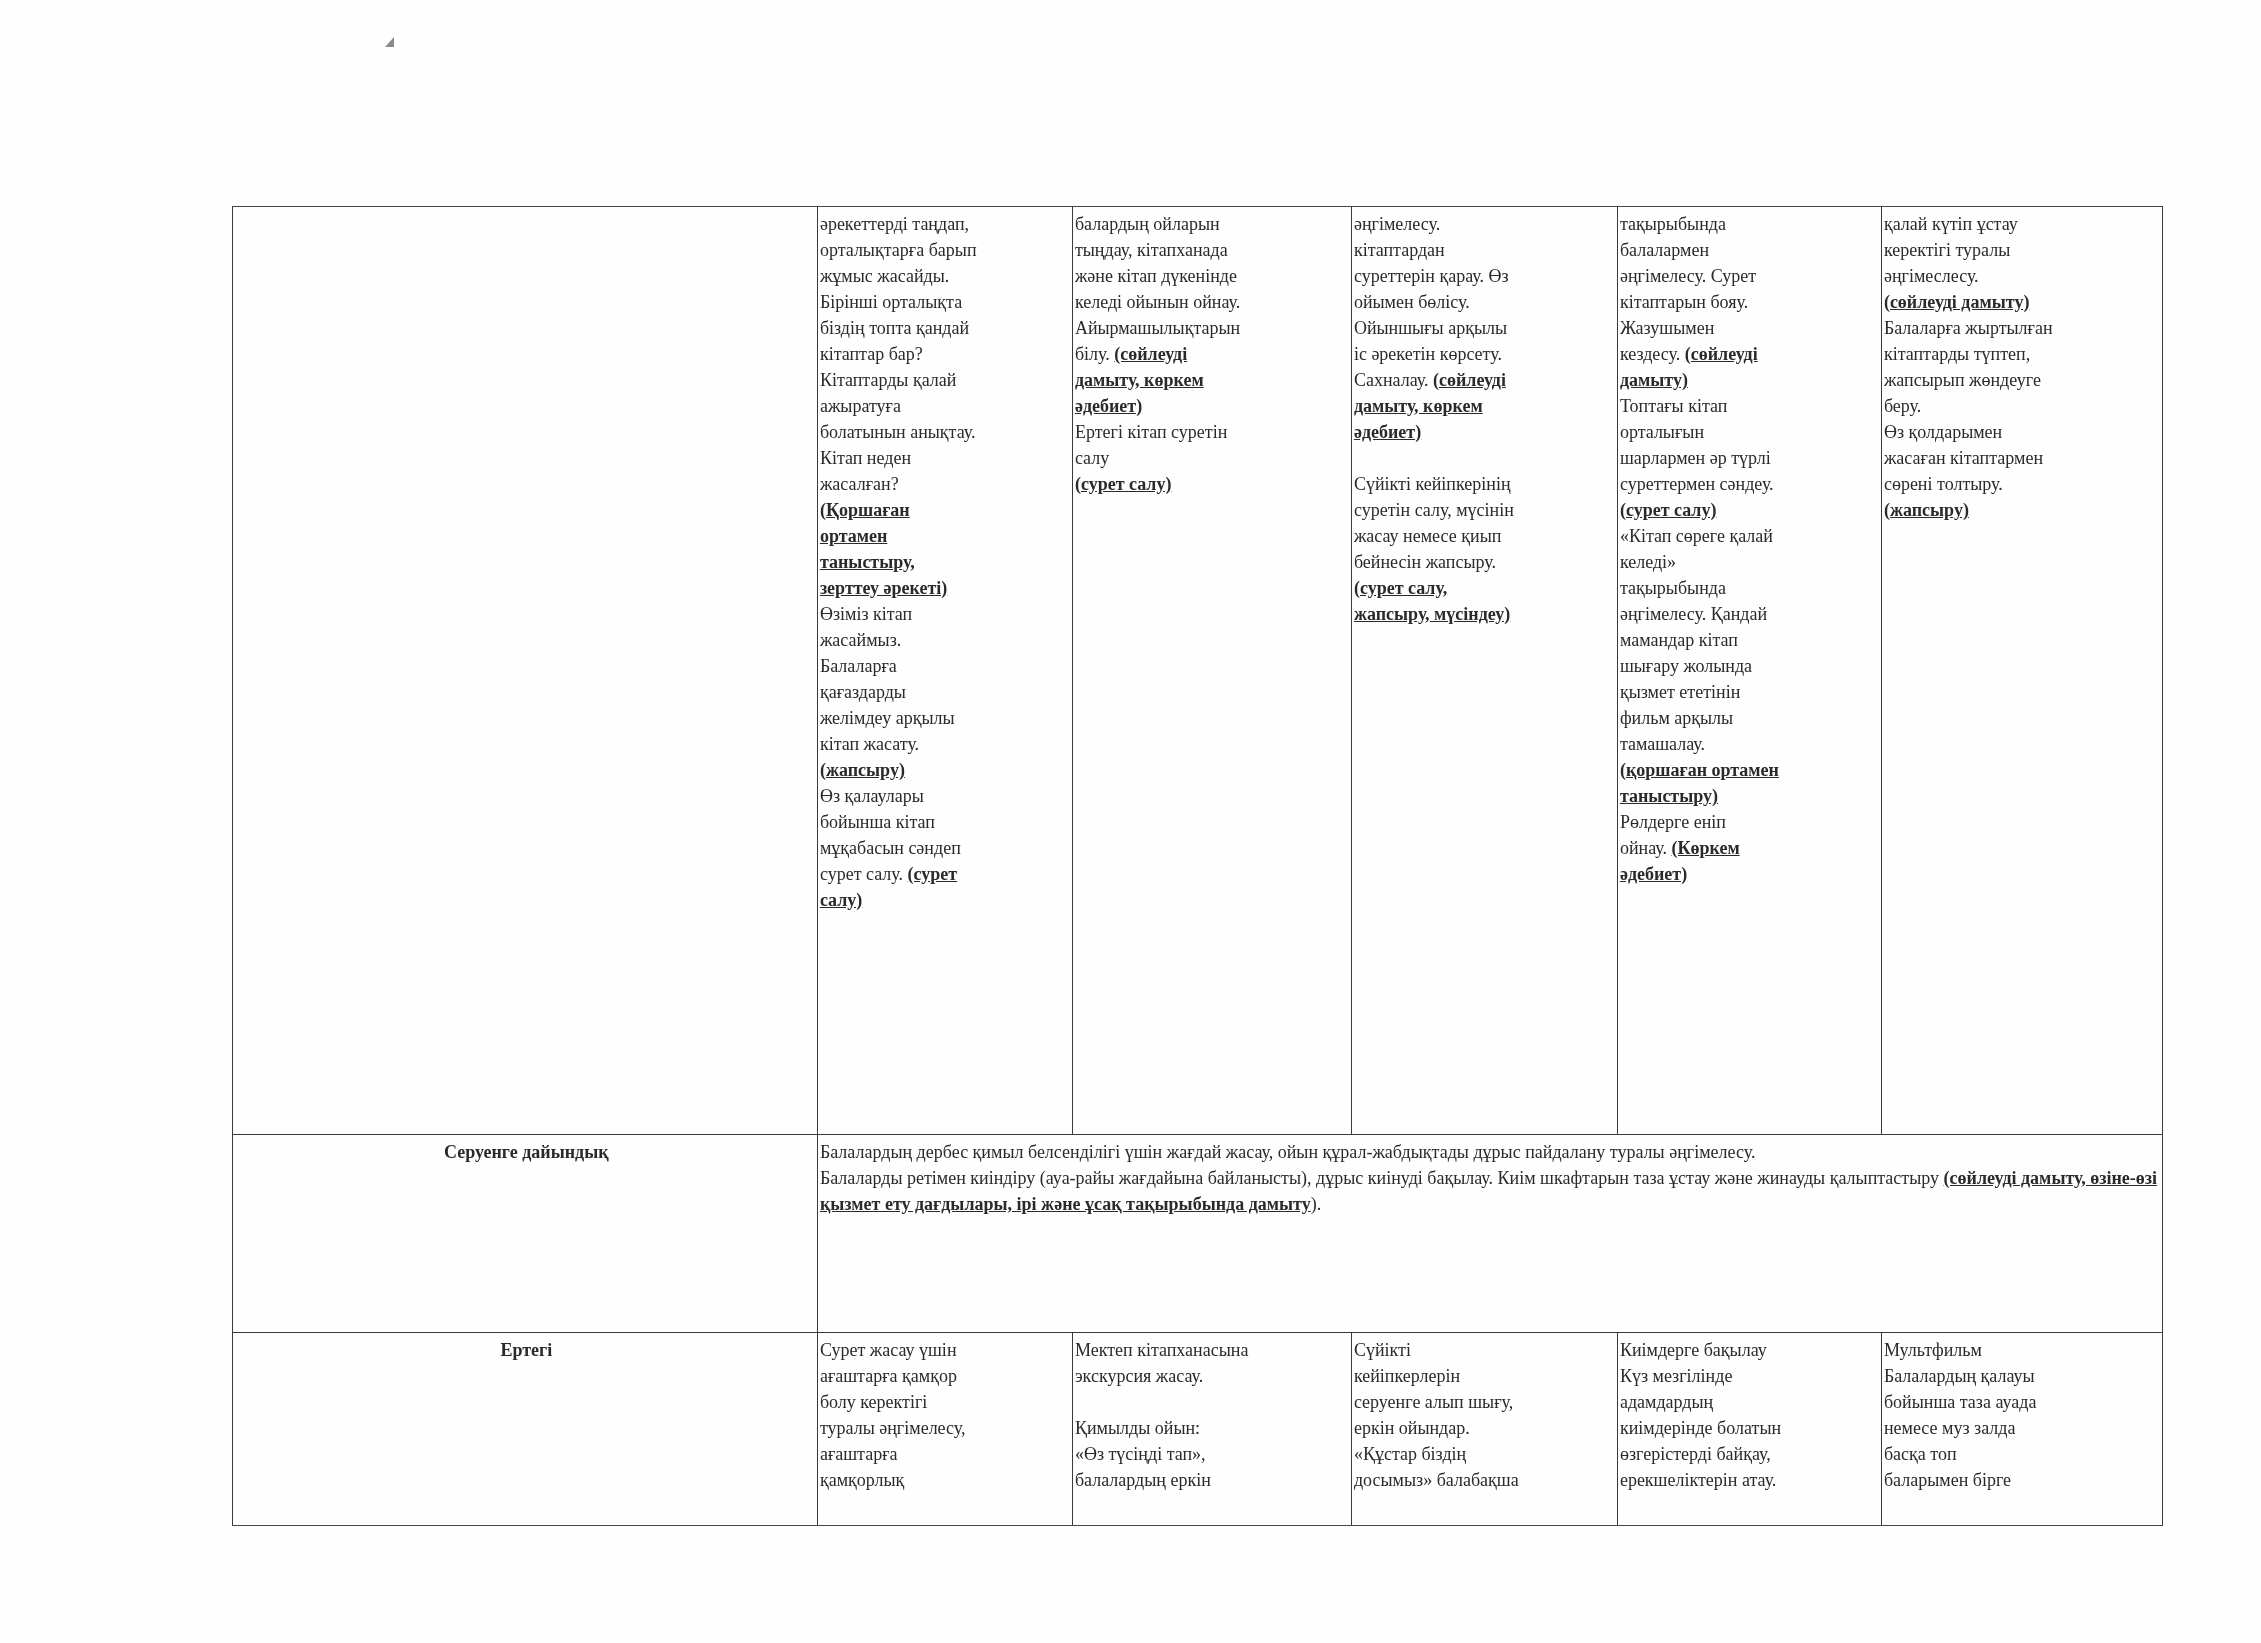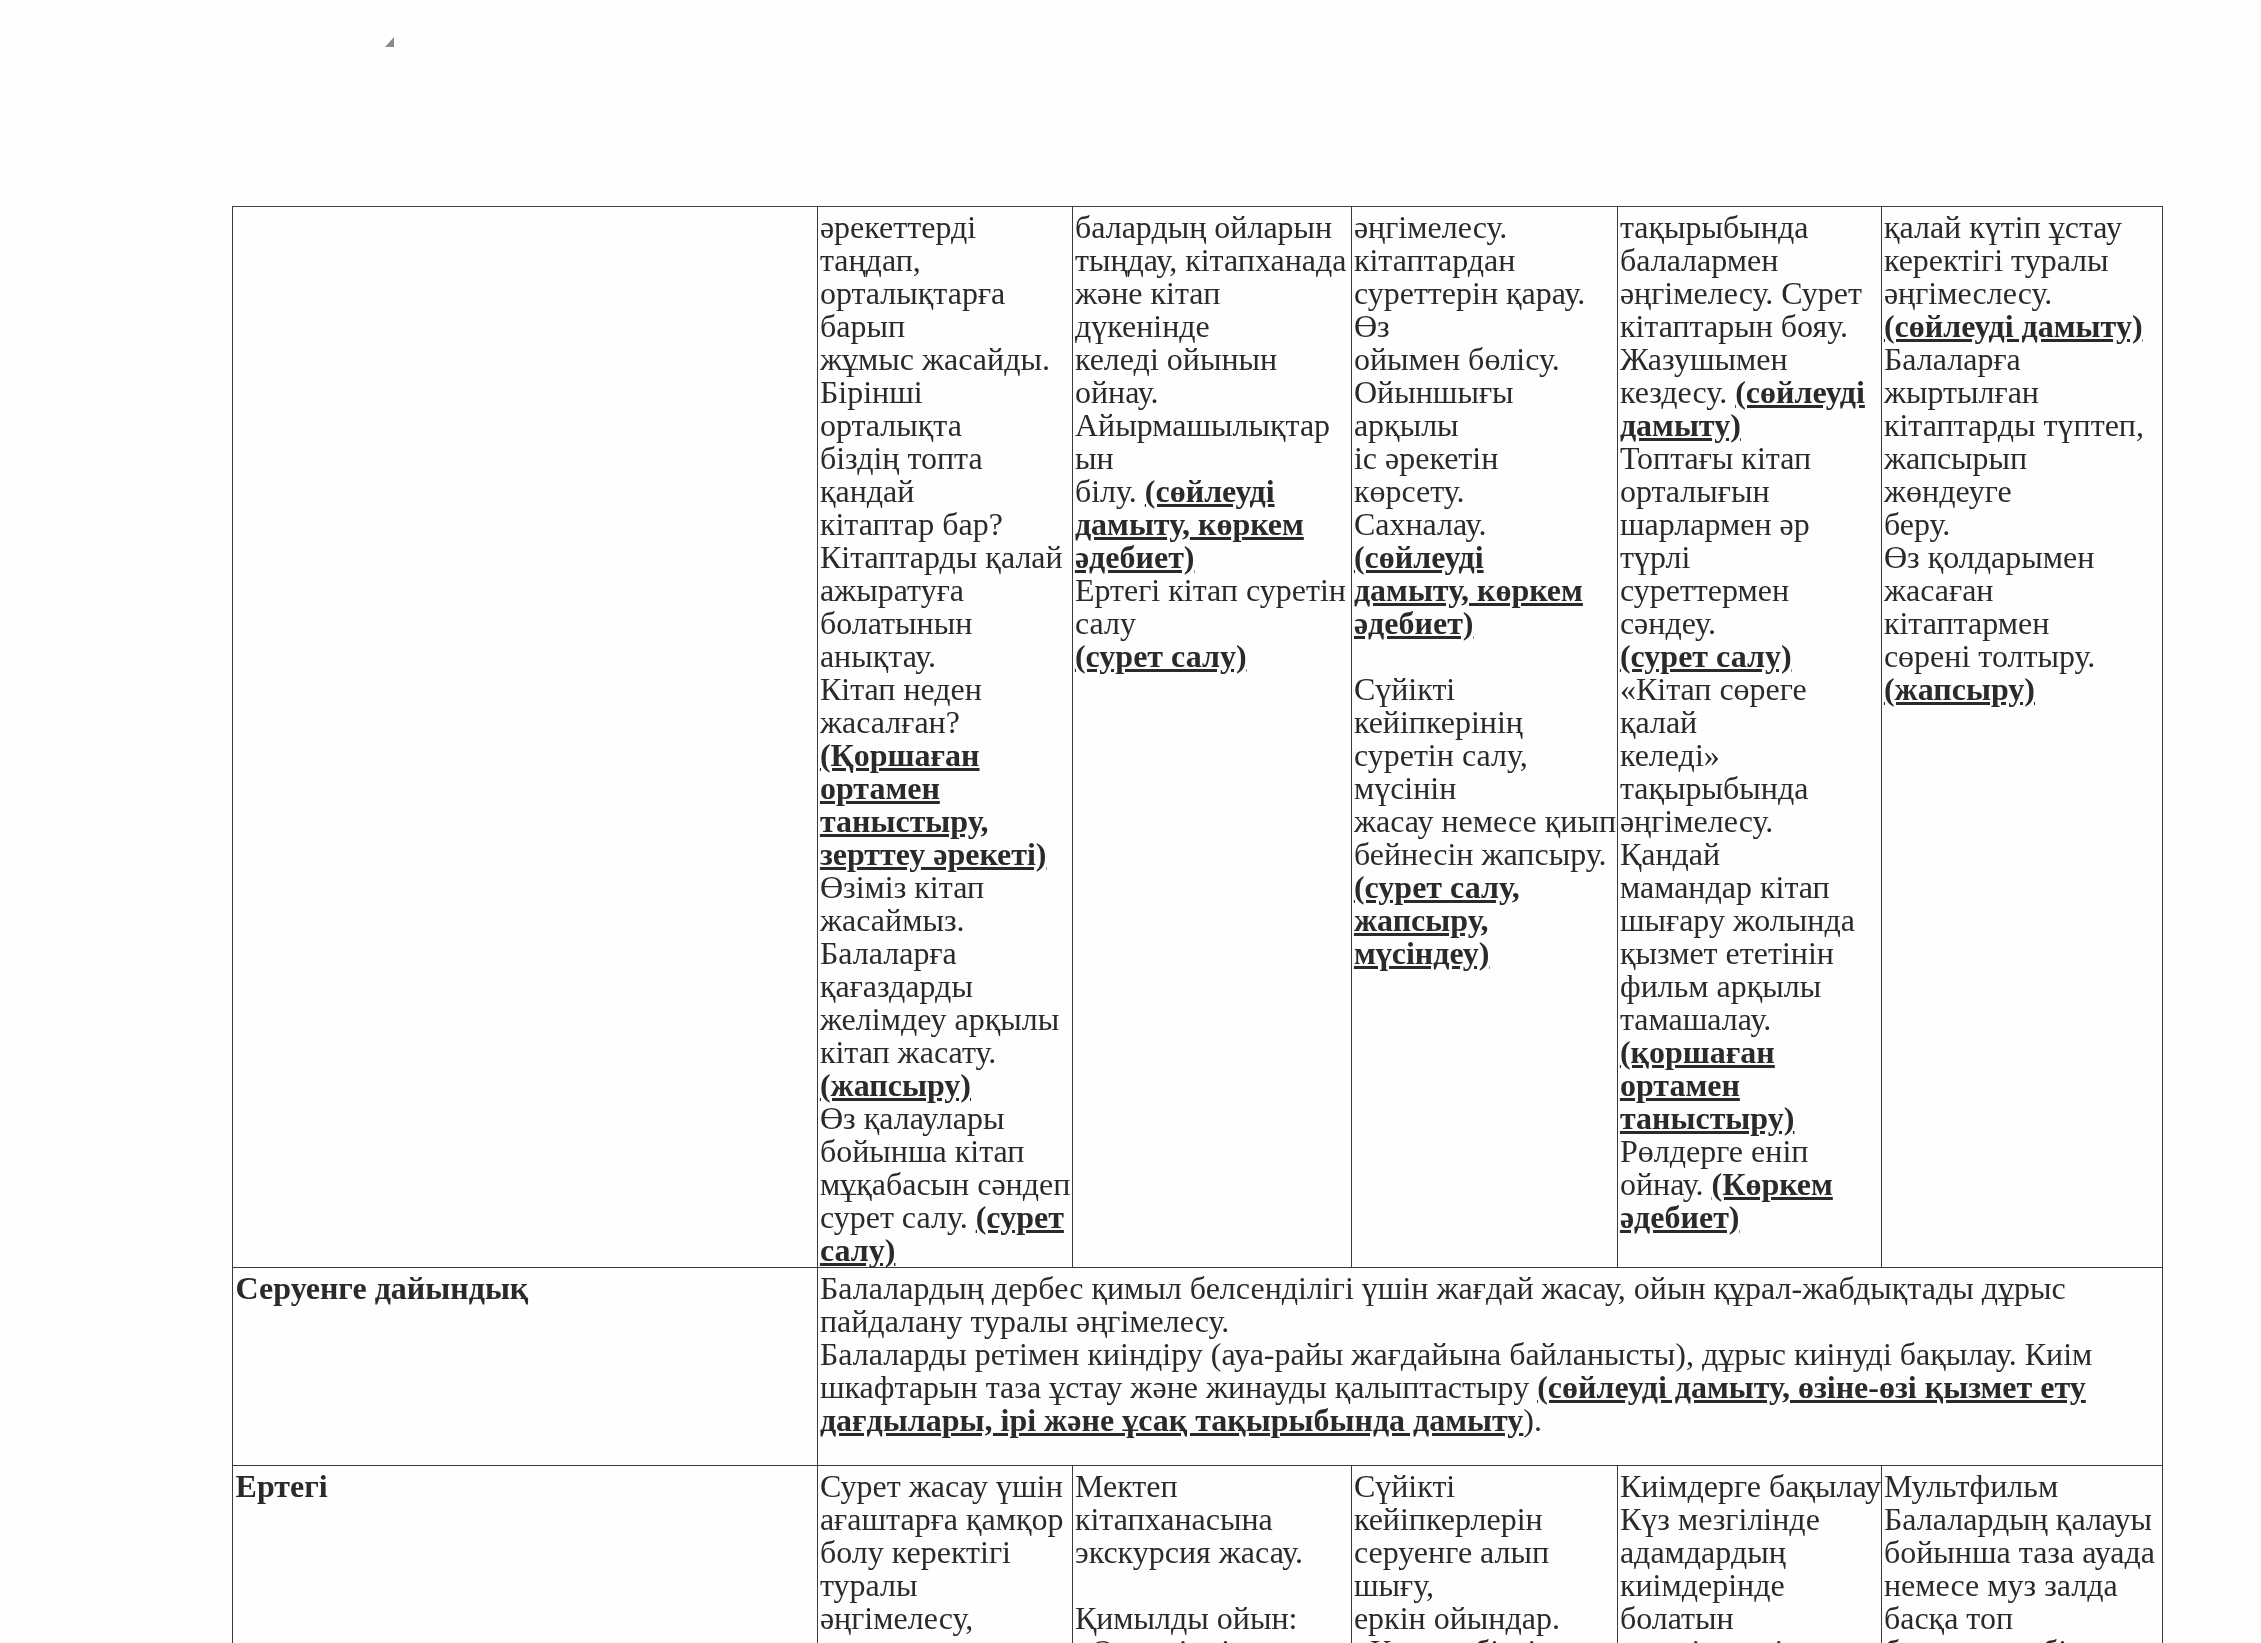--- a/index.html
+++ b/index.html
@@ -10,27 +10,27 @@
   .scan-mark {
     position: absolute; left: 385px; top: 37px; width: 0; height: 0;
     border-left: 9px solid transparent; border-bottom: 10.3px solid #8a8a95;
   }
   table.plan {
     position: absolute; left: 232px; top: 206px;
     border-collapse: collapse; table-layout: fixed; width: 1930px;
   }
   table.plan td {
     border: 1.3px solid #3a3a3a; vertical-align: top; padding: 3.9px 0 0 1.9px;
-    font-size: 32px; line-height: 33px; word-wrap: break-word; white-space: pre-line;
+    font-size: 18px; line-height: 26px; word-wrap: break-word; white-space: pre-line;
   }
   table.plan tr.r-top td { border-top: 1.9px solid #444; }
   table.plan tr.row1 td { height: 923px; }
   table.plan tr.row2 td { height: 193px; }
   table.plan tr.row3 td { height: 188px; border-bottom: 1.9px solid #444; }
-  .label { font-weight: bold; font-size: 28px; padding-left: 2.6px !important; }
+  .label { font-weight: bold; font-size: 28px; padding-left: 2.6px !important; text-align: center; }
   .cond { font-family: "Liberation Sans Narrow", "Liberation Serif", serif; }
   b { font-weight: bold; text-decoration: underline; }
   .wide { font-size: 25px; line-height: 32px; }
 </style>
 </head>
 <body>
 
 <div class="scan-mark"></div>
 
 <table class="plan">

